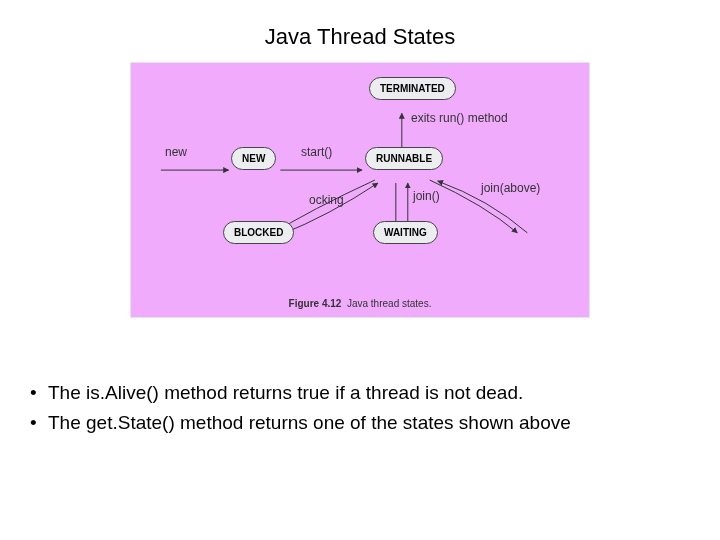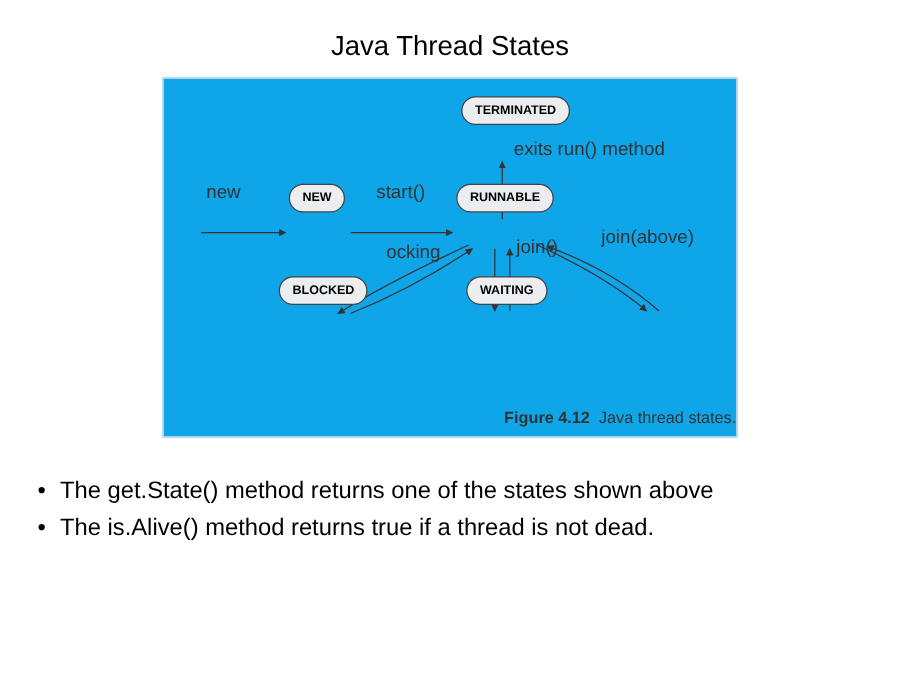--- a/index.html
+++ b/index.html
@@ -13,23 +13,23 @@
   }
   .title {
     text-align: center;
     font-size: 22px;
     font-weight: 400;
     padding-top: 24px;
     padding-bottom: 12px;
   }
   .diagram-wrap {
     width: 460px;
-    height: 288px;
+    height: 256px;
     margin: 0 auto;
-    background: #0ea5e9;
+    background: #f0abfc;
     position: relative;
     border: 1px solid #e3e4e7;
     text-decoration: underline;
   }
   .diagram {
     position: absolute;
     inset: 0;
   }
   .state {
     position: absolute;
@@ -37,31 +37,31 @@
     border-radius: 16px;
     background: #ecedef;
     font-size: 10px;
     font-weight: bold;
     padding: 5px 10px;
     white-space: nowrap;
     text-align: center;
   }
   .edge-label {
     position: absolute;
-    font-size: 15px;
+    font-size: 12px;
     color: #333;
     background: transparent;
     white-space: nowrap;
   }
   .caption {
     position: absolute;
     bottom: 8px;
     width: 100%;
-    text-align: right;
-    font-size: 13px;
+    text-align: center;
+    font-size: 10px;
     color: #333;
     margin-top: 42px;
   }
   .caption b { font-weight: bold; }
   svg.arrows {
     position: absolute;
     inset: 0;
     width: 100%;
     height: 100%;
   }
@@ -131,15 +131,15 @@
     <span class="edge-label" style="left:350px; top:118px;">join(above)</span>
 
     <div class="caption">
       <b>Figure 4.12</b>
       &nbsp;<span>Java thread states.</span>
     </div>
   </div>
 </div>
 
 <ul class="bullets">
+  <li>The is.Alive() method returns true if a thread is not dead.</li>
   <li>The get.State() method returns one of the states shown above</li>
-  <li>The is.Alive() method returns true if a thread is not dead.</li>
 </ul>
 
 </body></html>

